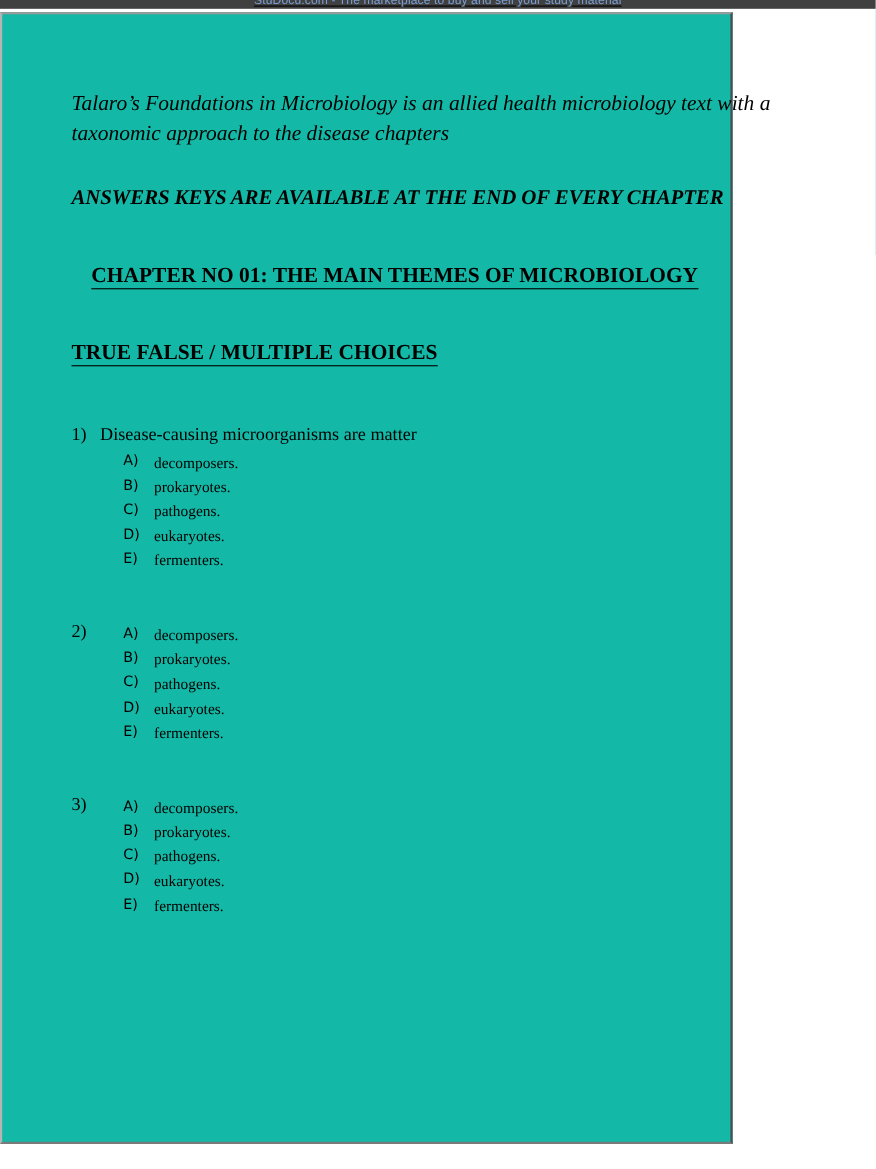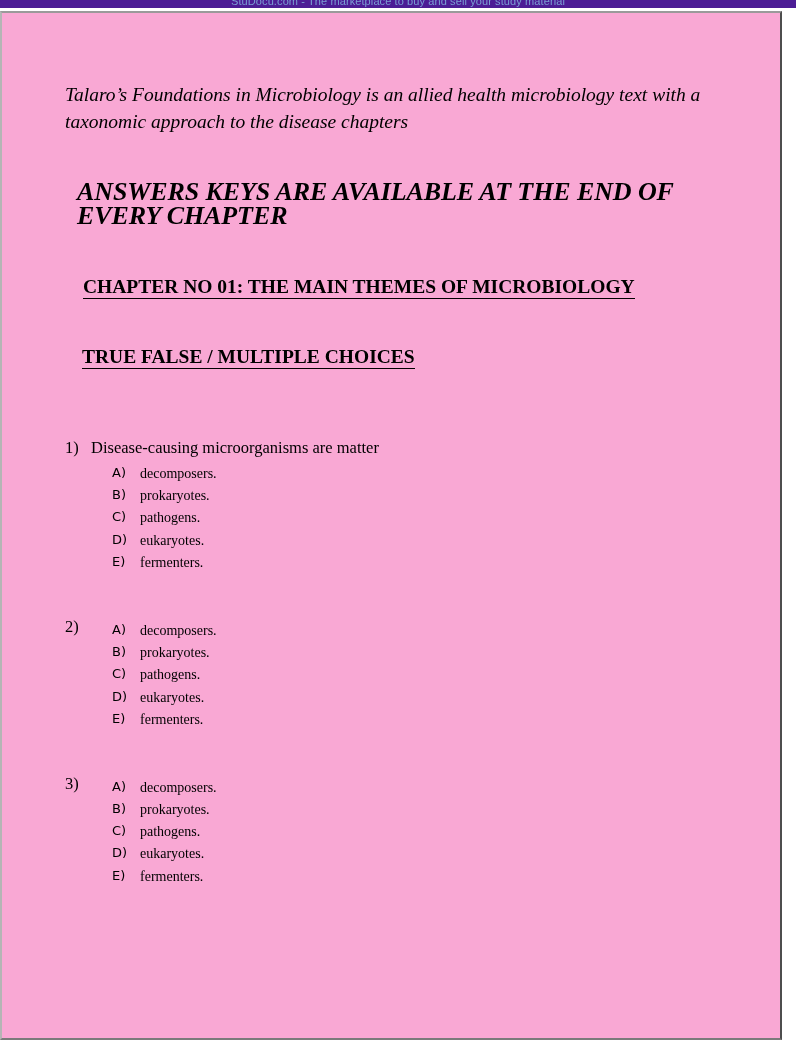--- a/index.html
+++ b/index.html
@@ -18,42 +18,43 @@
 
   
   .banner {
     position: absolute;
     left: 0;
     top: 0;
     width: 796px;
     height: 8px;
     overflow: hidden;
     text-align: center;
-    background: #4c1d95;
+    background: #404040;
+    text-decoration: underline;
   }
   .banner-text {
     display: block;
     font-family: "Liberation Sans", "DejaVu Sans", sans-serif;
     font-size: 11px;
     line-height: 11px;
     color: #7b9fd4;
     white-space: nowrap;
     position: relative;
     top: -4px;
     letter-spacing: 0.1px;
   }
 
   
   .page-sheet {
     position: absolute;
     left: 0px;
     top: 11px;
-    width: 782px;
+    width: 666px;
     height: 1029px;
-    background: #f9a8d4;
+    background: #14b8a6;
     border-top: 2px solid #9a9a9a;
     border-right: 2px solid #4d4d4d;
     border-bottom: 2px solid #7a7a7a;
     border-left: 2px solid #b5b5b5;
     box-sizing: border-box;
   }
 
   .page-body {
     position: absolute;
     left: 63px;
@@ -67,23 +68,23 @@
     font-size: 19.5px;
     line-height: 27px;
     margin: 0;
     padding-top: 68px;
     width: 655px;
   }
 
   .heading-answers {
     font-style: italic;
     font-weight: bold;
-    font-size: 26px;
+    font-size: 19px;
     line-height: 24px;
-    margin: 12px;
+    margin: 0;
     padding-top: 33px;
     letter-spacing: -0.1px;
   }
 
   .heading-chapter {
     font-weight: bold;
     font-size: 19.5px;
     line-height: 24px;
     margin: 18px;
     padding-top: 29px;
@@ -91,21 +92,21 @@
   .heading-chapter span.ul,
   .heading-section span.ul {
     border-bottom: 1.5px solid #000;
     padding-bottom: 1px;
   }
 
   .heading-section {
     font-weight: bold;
     font-size: 19.5px;
     line-height: 24px;
-    margin: 17px;
+    margin: 0;
     padding-top: 28px;
   }
 
   
   .questions {
     margin: 0;
     padding: 0;
     list-style: none;
     padding-top: 51px;
   }

